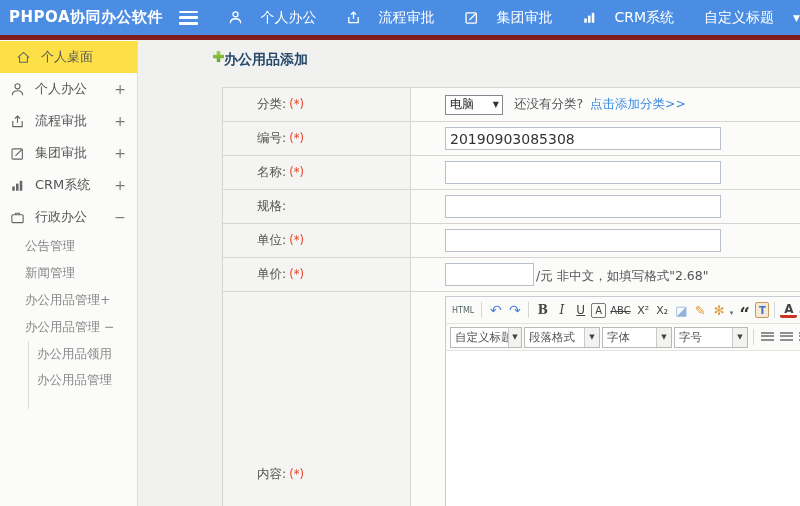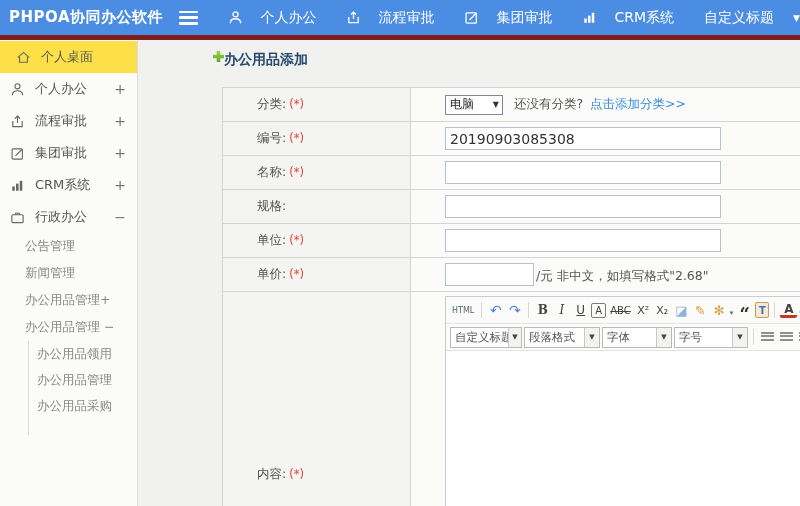--- a/index.html
+++ b/index.html
@@ -219,23 +219,20 @@
   <div class="s-sub">
       <span>办公用品管理 −</span>
     </div>
 
   <div class="s-l2">
     <div class="s-sub2">
         <span>办公用品领用</span>
       </div>
     <div class="s-sub2">
         <span>办公用品管理</span>
-      </div>
-    <div class="s-sub2">
-        <span>办公用品采购</span>
       </div>
     <div class="s-fill"></div>
   </div>
 </div>
 
 <div class="main">
   <div class="page-title">
     <span class="plus"></span>
     <b>办公用品添加</b>
   </div>

